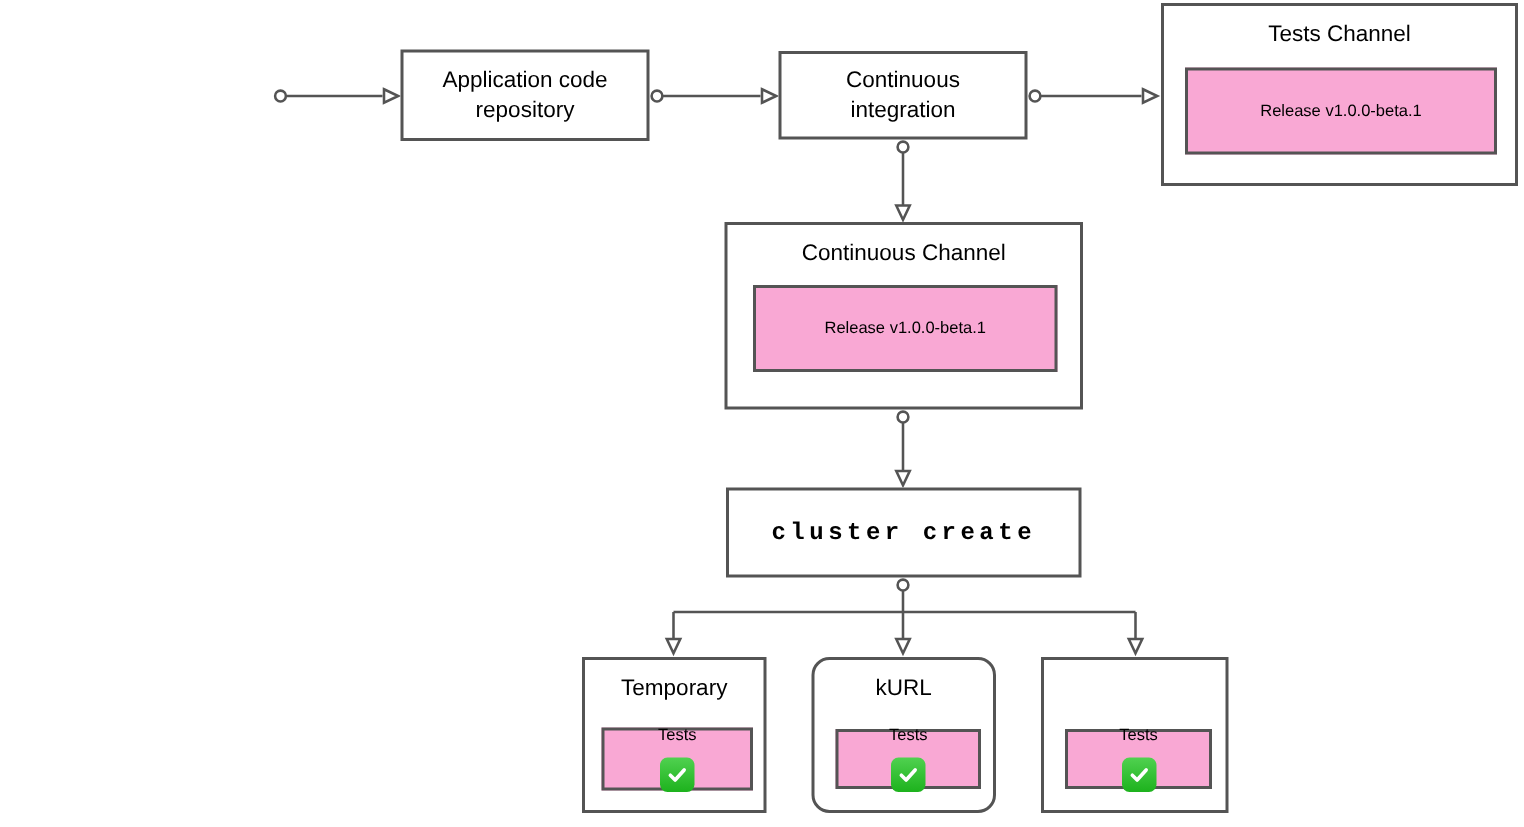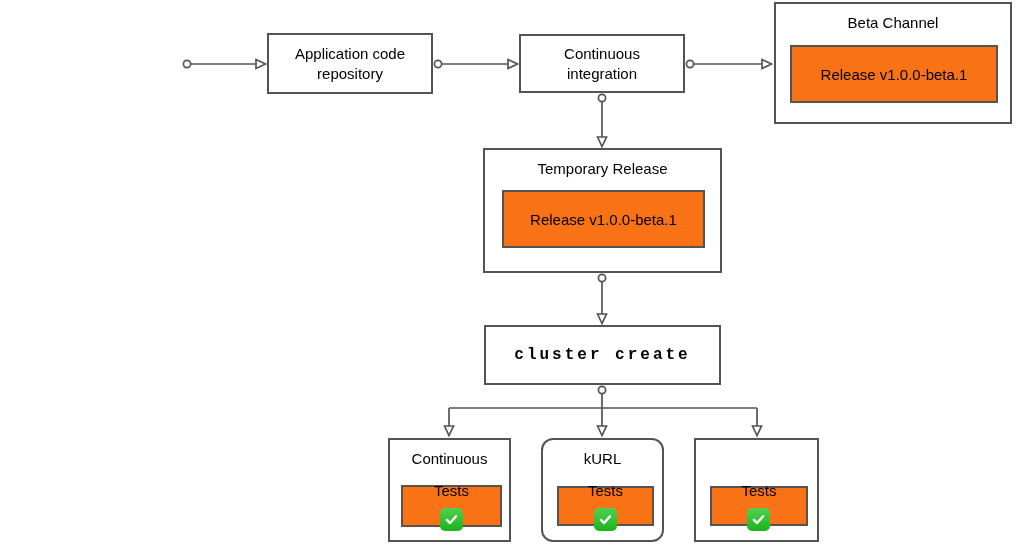--- a/index.html
+++ b/index.html
@@ -42,26 +42,26 @@
     border: 2px solid #545454;
   }
   .group-title {
     text-align: center;
     font-size: 15px;
     padding-top: 10px;
     color: #000000;
   }
   .inner {
     position: absolute;
-    background: #f97316;
+    background: #f9a8d4;
     border: 2px solid #545454;
     display: flex;
     align-items: center;
     justify-content: center;
-    font-size: 15px;
+    font-size: 11px;
     color: #000000;
   }
   .tests-row { display: flex; align-items: center; gap: 9px; flex-direction: column; }
   .check {
     width: 23px;
     height: 23px;
     border-radius: 5px;
     background: linear-gradient(180deg, #50d150 0%, #1db21d 100%);
     display: inline-flex;
     align-items: center;
@@ -130,39 +130,39 @@
 
   <div class="node" style="left:267px; top:33px; width:166px; height:61px; padding:0 14px;">
     <span>Application code repository</span>
   </div>
 
   <div class="node" style="left:519px; top:34px; width:166px; height:59px; padding:0 30px;">
     <span>Continuous integration</span>
   </div>
 
   <div class="group" style="left:774px; top:2px; width:238px; height:122px;">
-    <div class="group-title">Beta Channel</div>
+    <div class="group-title">Tests Channel</div>
     <div class="inner" style="left:14px; top:41px; width:208px; height:58px;">
       <span>Release v1.0.0-beta.1</span>
     </div>
   </div>
 
   <div class="group" style="left:483px; top:148px; width:239px; height:125px;">
-    <div class="group-title">Temporary Release</div>
+    <div class="group-title">Continuous Channel</div>
     <div class="inner" style="left:17px; top:40px; width:203px; height:58px;">
       <span>Release v1.0.0-beta.1</span>
     </div>
   </div>
 
   <div class="node mono" style="left:484px; top:325px; width:237px; height:60px;">
     <span>cluster create</span>
   </div>
 
   <div class="group" style="left:388px; top:438px; width:123px; height:104px;">
-    <div class="group-title">Continuous</div>
+    <div class="group-title">Temporary</div>
     <div class="inner" style="left:11px; top:45px; width:101px; height:42px;">
       <span class="tests-row">
         <span>Tests</span>
         <span class="check">
           <svg viewBox="0 0 24 24">
               <path d="M5.5 12.5 L10 17 L18.5 7.5" stroke="#ffffff" stroke-width="3.4" fill="none" stroke-linecap="round" stroke-linejoin="round"></path>
             </svg>
         </span>
       </span>
     </div>

